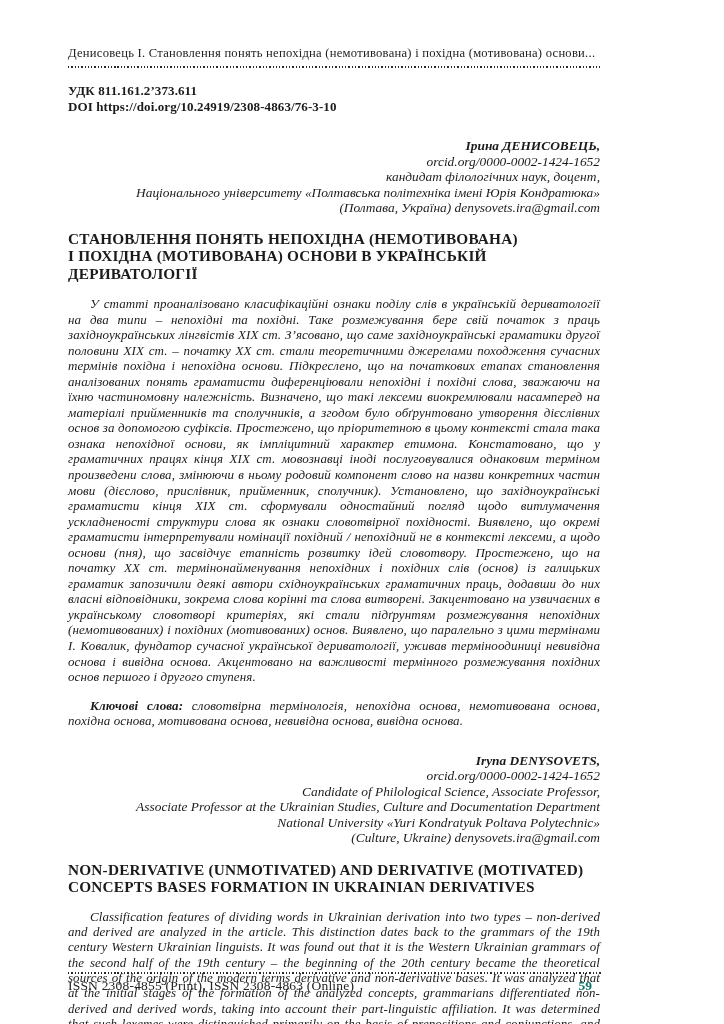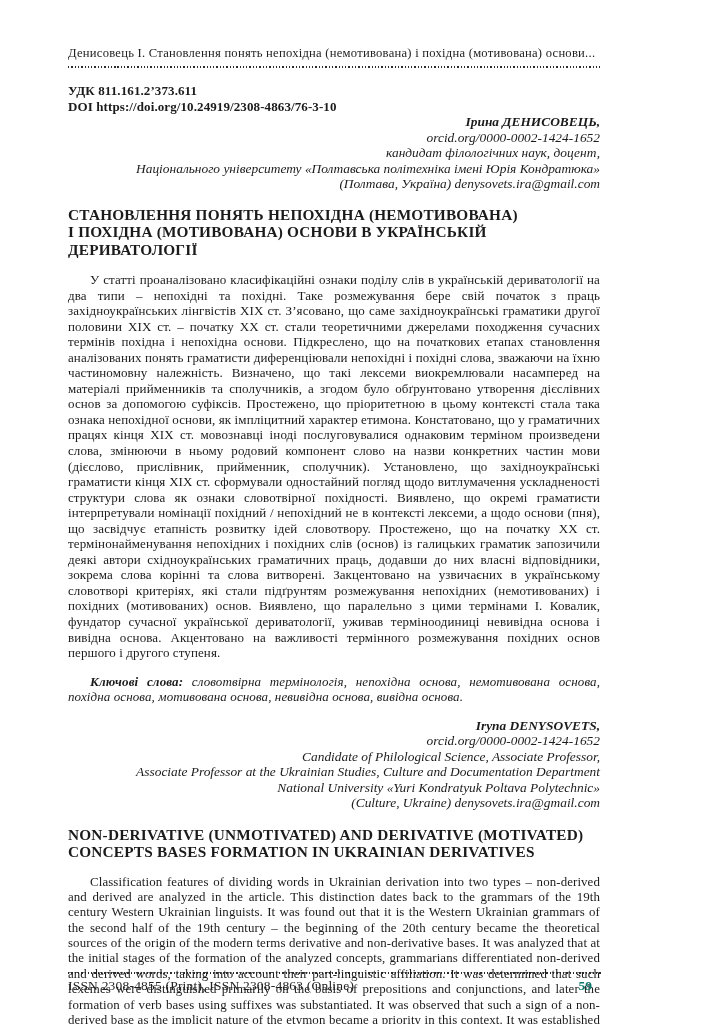--- a/index.html
+++ b/index.html
@@ -31,38 +31,39 @@
     background-image: repeating-linear-gradient(90deg, #2a2a2a 0 1.3px, transparent 1.3px 3.3px);
   }
   .udc-block {
     margin-top: 15px;
     font-weight: bold;
     font-size: 13px;
     line-height: 15.5px;
     letter-spacing: 0.1px;
   }
   .author-block {
-    margin-top: 0;
+    margin-top: 24px;
     text-align: right;
     font-style: italic;
     font-size: 13.4px;
     line-height: 15.5px;
   }
   .author-block .author-name {
     font-weight: bold;
   }
   .article-title {
     margin-top: 14px;
     font-weight: bold;
     font-size: 15.3px;
     line-height: 17.5px;
     letter-spacing: 0.2px;
   }
   .abstract {
     margin-top: 14px;
+    font-style: italic;
     font-size: 13px;
     line-height: 15.55px;
     text-align: justify;
     text-indent: 22px;
     letter-spacing: 0.1px;
   }
   .keywords {
     margin-top: 0;
     font-style: italic;
     font-size: 13px;

